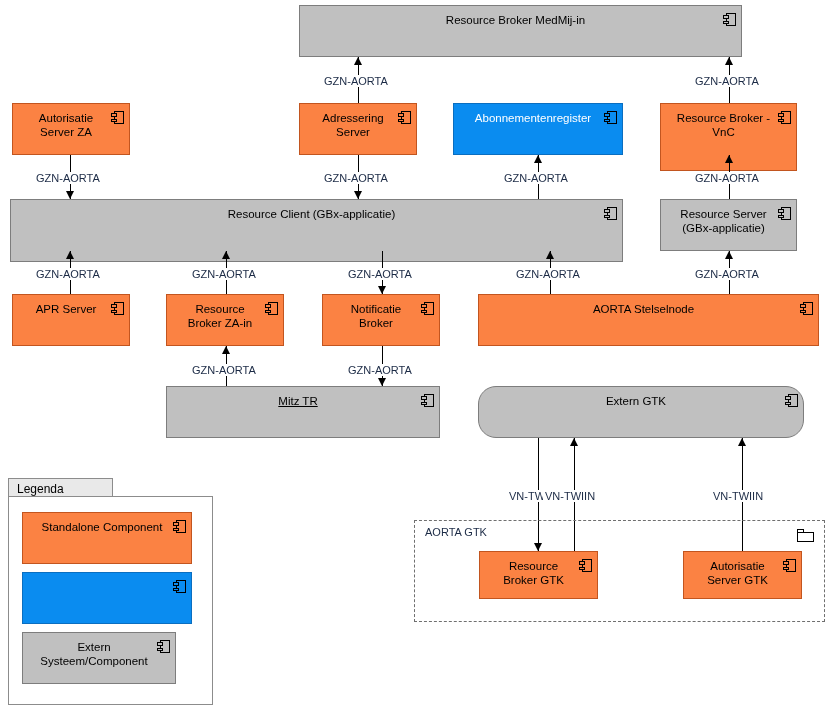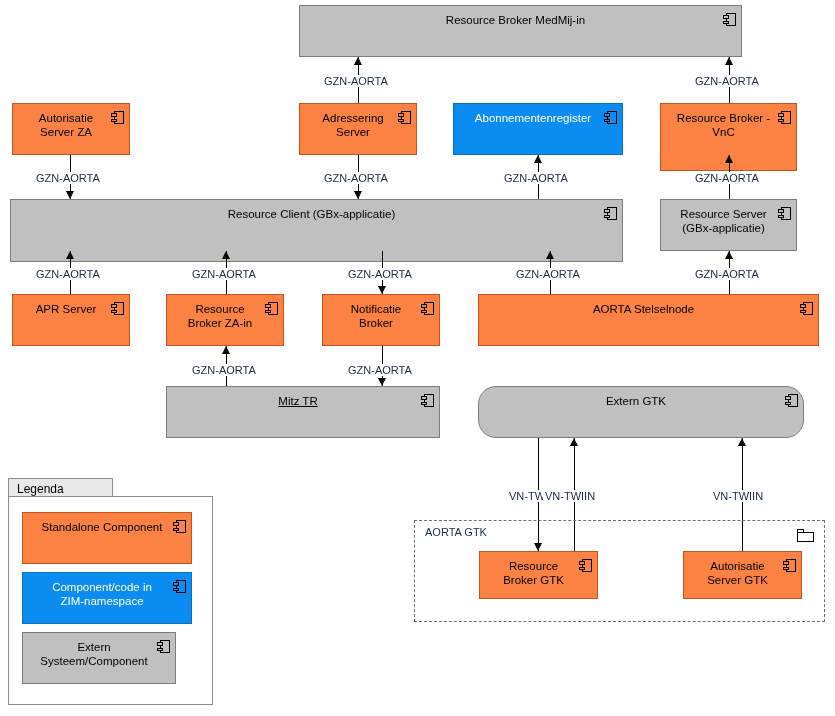--- a/index.html
+++ b/index.html
@@ -237,18 +237,17 @@
         <div class="folder-icon">
           <span class="tab"></span>
           <span class="main"></span>
         </div>
       </div>
     </div>
   <div id="legend-layer">
       <div class="legend-tab" style="left: 8px; top: 478px; width: 105px; height: 18px;">Legenda</div>
       <div class="legend-body" style="left: 8px; top: 496px; width: 205px; height: 209px;"></div>
       <div class="comp orange" style="left: 22px; top: 512px; width: 170px; height: 52px;"><span>Standalone Component</span><span class="uml-icon"><span class="body"></span><span class="pin p1"></span><span class="pin p2"></span></span></div>
-      <div class="comp blue" style="left: 22px; top: 572px; width: 170px; height: 52px;"><span>Component/code in
-ZIM-namespace</span><span class="uml-icon"><span class="body"></span><span class="pin p1"></span><span class="pin p2"></span></span></div>
+      <div class="comp blue" style="left: 22px; top: 572px; width: 170px; height: 52px;"><span class="uml-icon"><span class="body"></span><span class="pin p1"></span><span class="pin p2"></span></span></div>
       <div class="comp gray" style="left: 22px; top: 632px; width: 154px; height: 52px;"><span>Extern
 Systeem/Component</span><span class="uml-icon"><span class="body"></span><span class="pin p1"></span><span class="pin p2"></span></span></div>
     </div>
 </div>
 
 </body></html>

